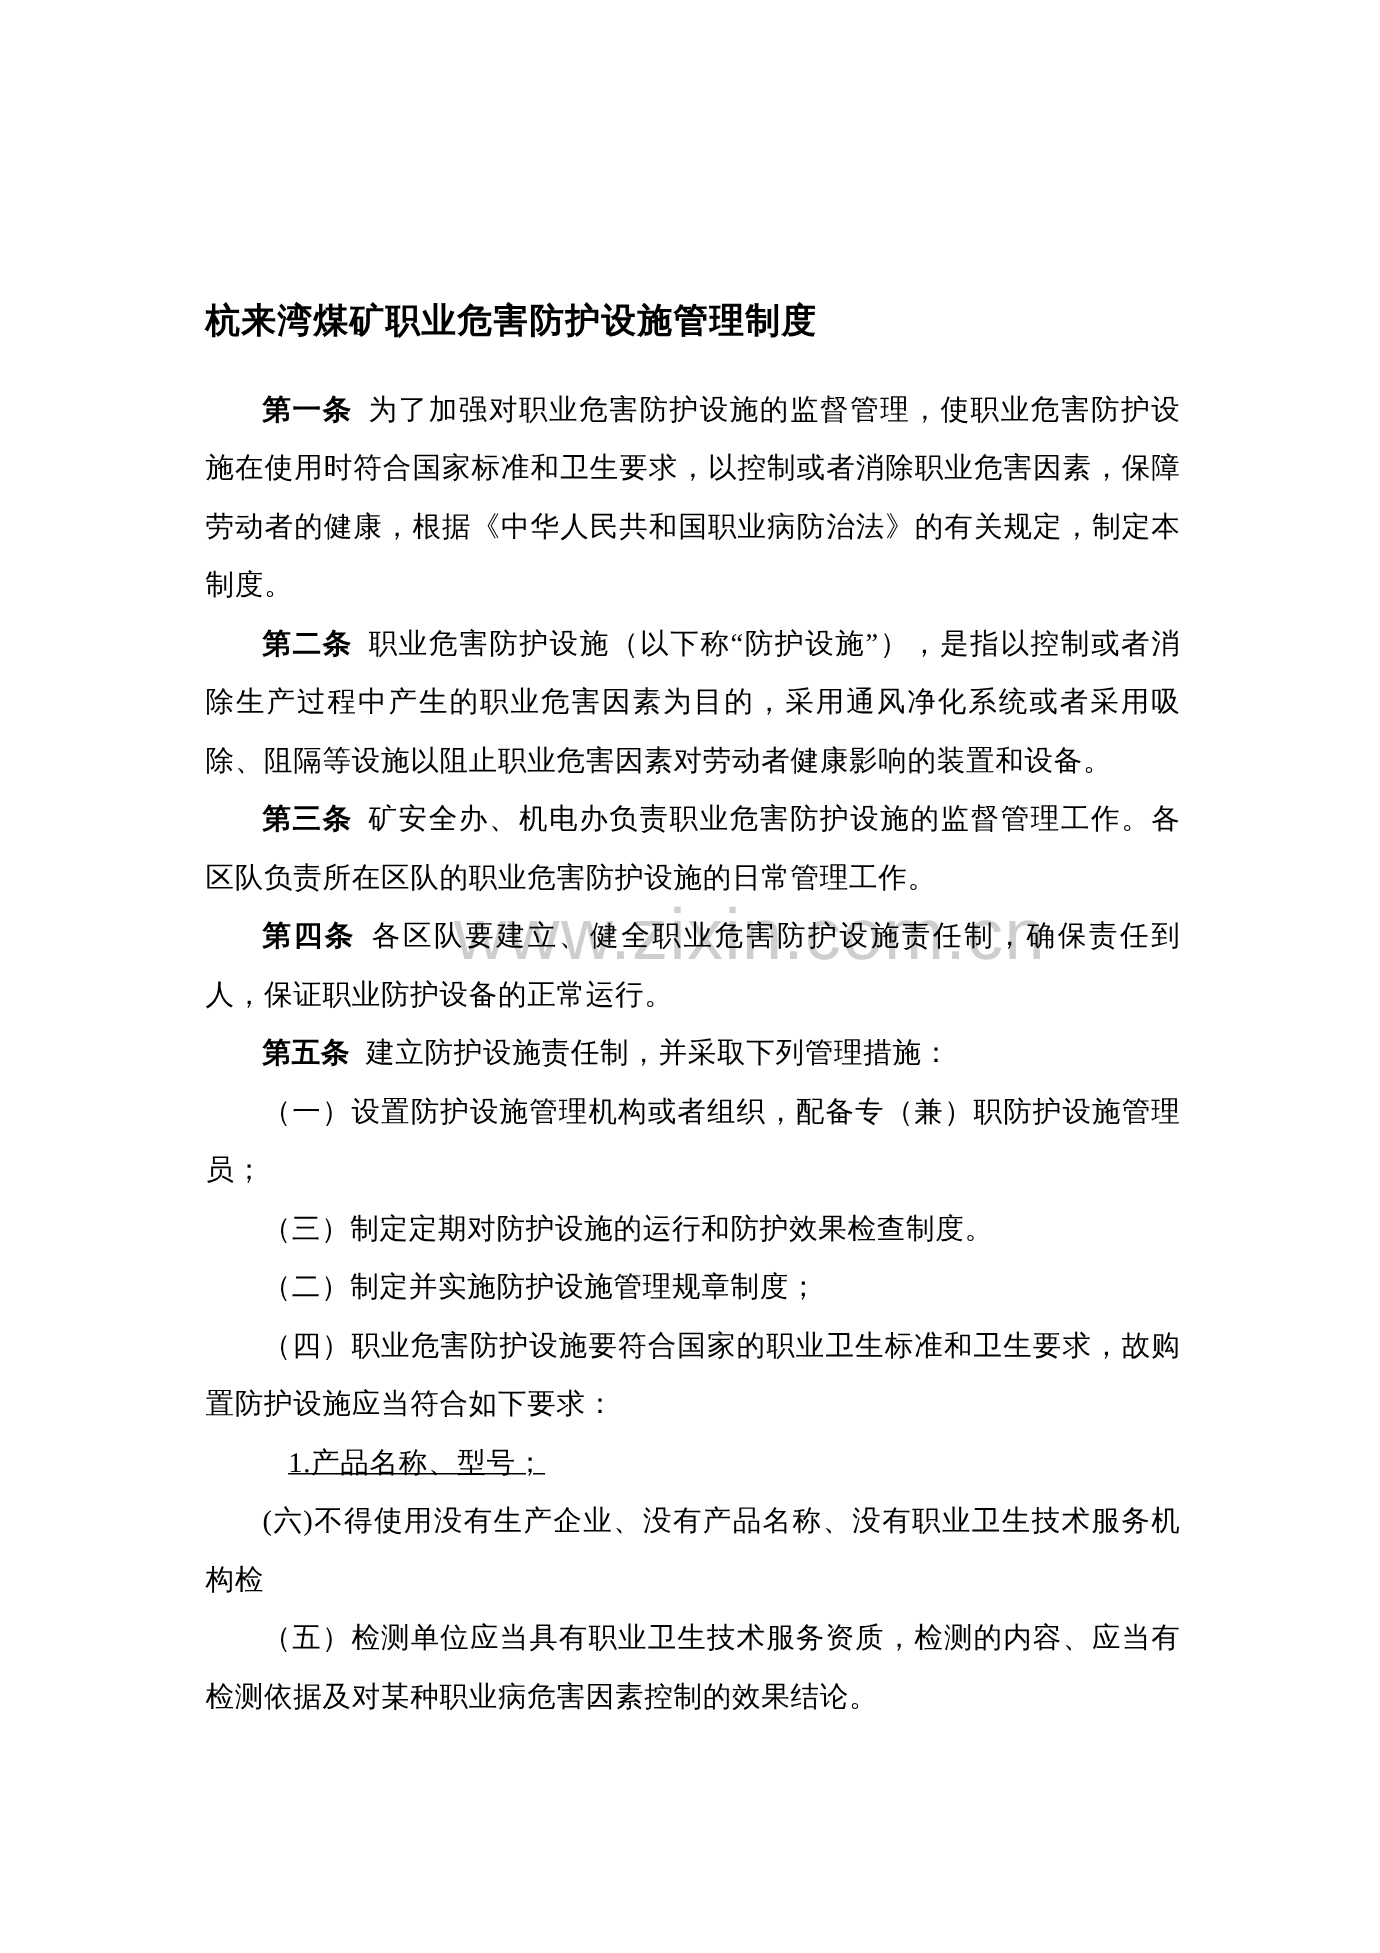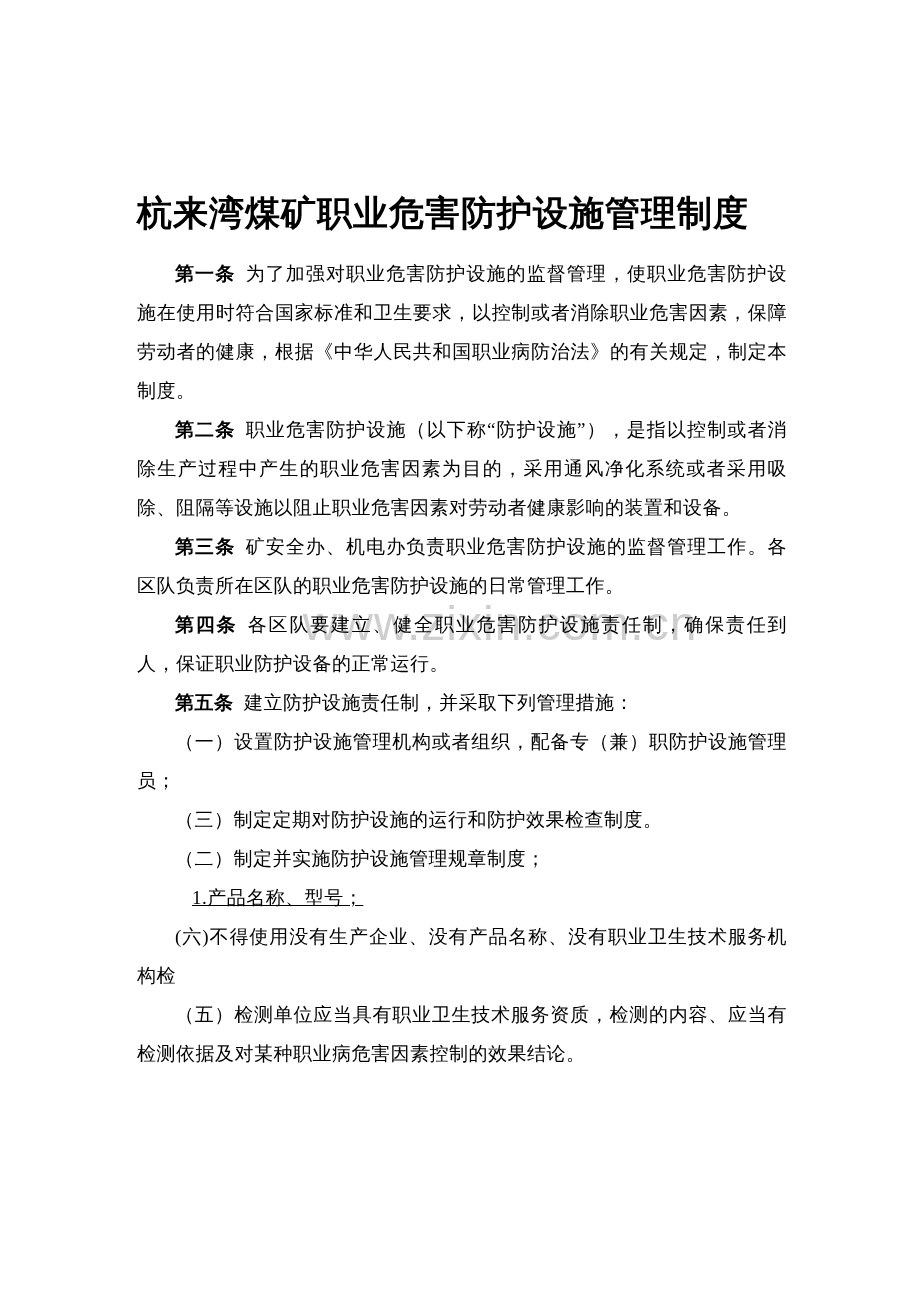--- a/index.html
+++ b/index.html
@@ -17,21 +17,21 @@
     font-family: "Liberation Serif", "DejaVu Serif", serif;
     color: #000000;
   }
   .content {
     position: absolute;
     top: 196px;
     left: 137px;
     width: 650px;
   }
   .doc-title {
-    font-size: 35px;
+    font-size: 23px;
     font-weight: bold;
     line-height: 36px;
     margin: 0 0 22px 0;
     letter-spacing: 1px;
   }
   .para {
     font-size: 19px;
     line-height: 39px;
     margin: 0;
     text-align: justify;
@@ -72,18 +72,19 @@
 
     <div id="paragraph-host">
         <p class="para indent-article"><b class="lead">第一条</b>为了加强对职业危害防护设施的监督管理，使职业危害防护设施在使用时符合国家标准和卫生要求，以控制或者消除职业危害因素，保障劳动者的健康，根据《中华人民共和国职业病防治法》的有关规定，制定本制度。</p>
         <p class="para indent-article"><b class="lead">第二条</b>职业危害防护设施（以下称“防护设施”），是指以控制或者消除生产过程中产生的职业危害因素为目的，采用通风净化系统或者采用吸除、阻隔等设施以阻止职业危害因素对劳动者健康影响的装置和设备。</p>
         <p class="para indent-article"><b class="lead">第三条</b>矿安全办、机电办负责职业危害防护设施的监督管理工作。各区队负责所在区队的职业危害防护设施的日常管理工作。</p>
         <p class="para indent-article"><b class="lead">第四条</b>各区队要建立、健全职业危害防护设施责任制，确保责任到人，保证职业防护设备的正常运行。</p>
         <p class="para indent-article"><b class="lead">第五条</b>建立防护设施责任制，并采取下列管理措施：</p>
         <p class="para indent-item">（一）设置防护设施管理机构或者组织，配备专（兼）职防护设施管理员；</p>
         <p class="para indent-item">（三）制定定期对防护设施的运行和防护效果检查制度。</p>
         <p class="para indent-item">（二）制定并实施防护设施管理规章制度；</p>
+        <p class="para indent-item">（四）职业危害防护设施要符合国家的职业卫生标准和卫生要求，故购置防护设施应当符合如下要求：</p>
         <p class="para indent-number">1.产品名称、型号；</p>
         <p class="para indent-item">(六)不得使用没有生产企业、没有产品名称、没有职业卫生技术服务机构检</p>
         <p class="para indent-item">（五）检测单位应当具有职业卫生技术服务资质，检测的内容、应当有检测依据及对某种职业病危害因素控制的效果结论。</p>
       </div>
   </div>
 </div>
 
 </body></html>

